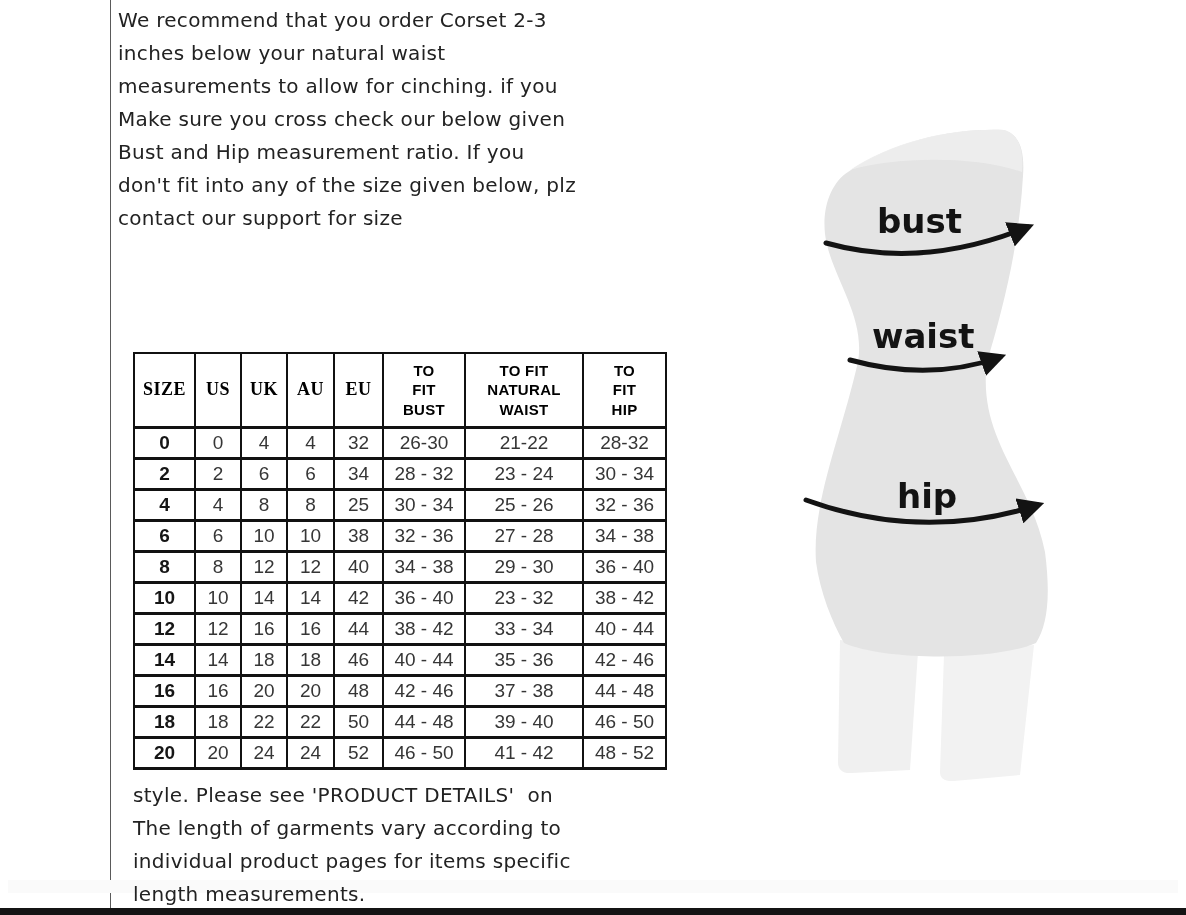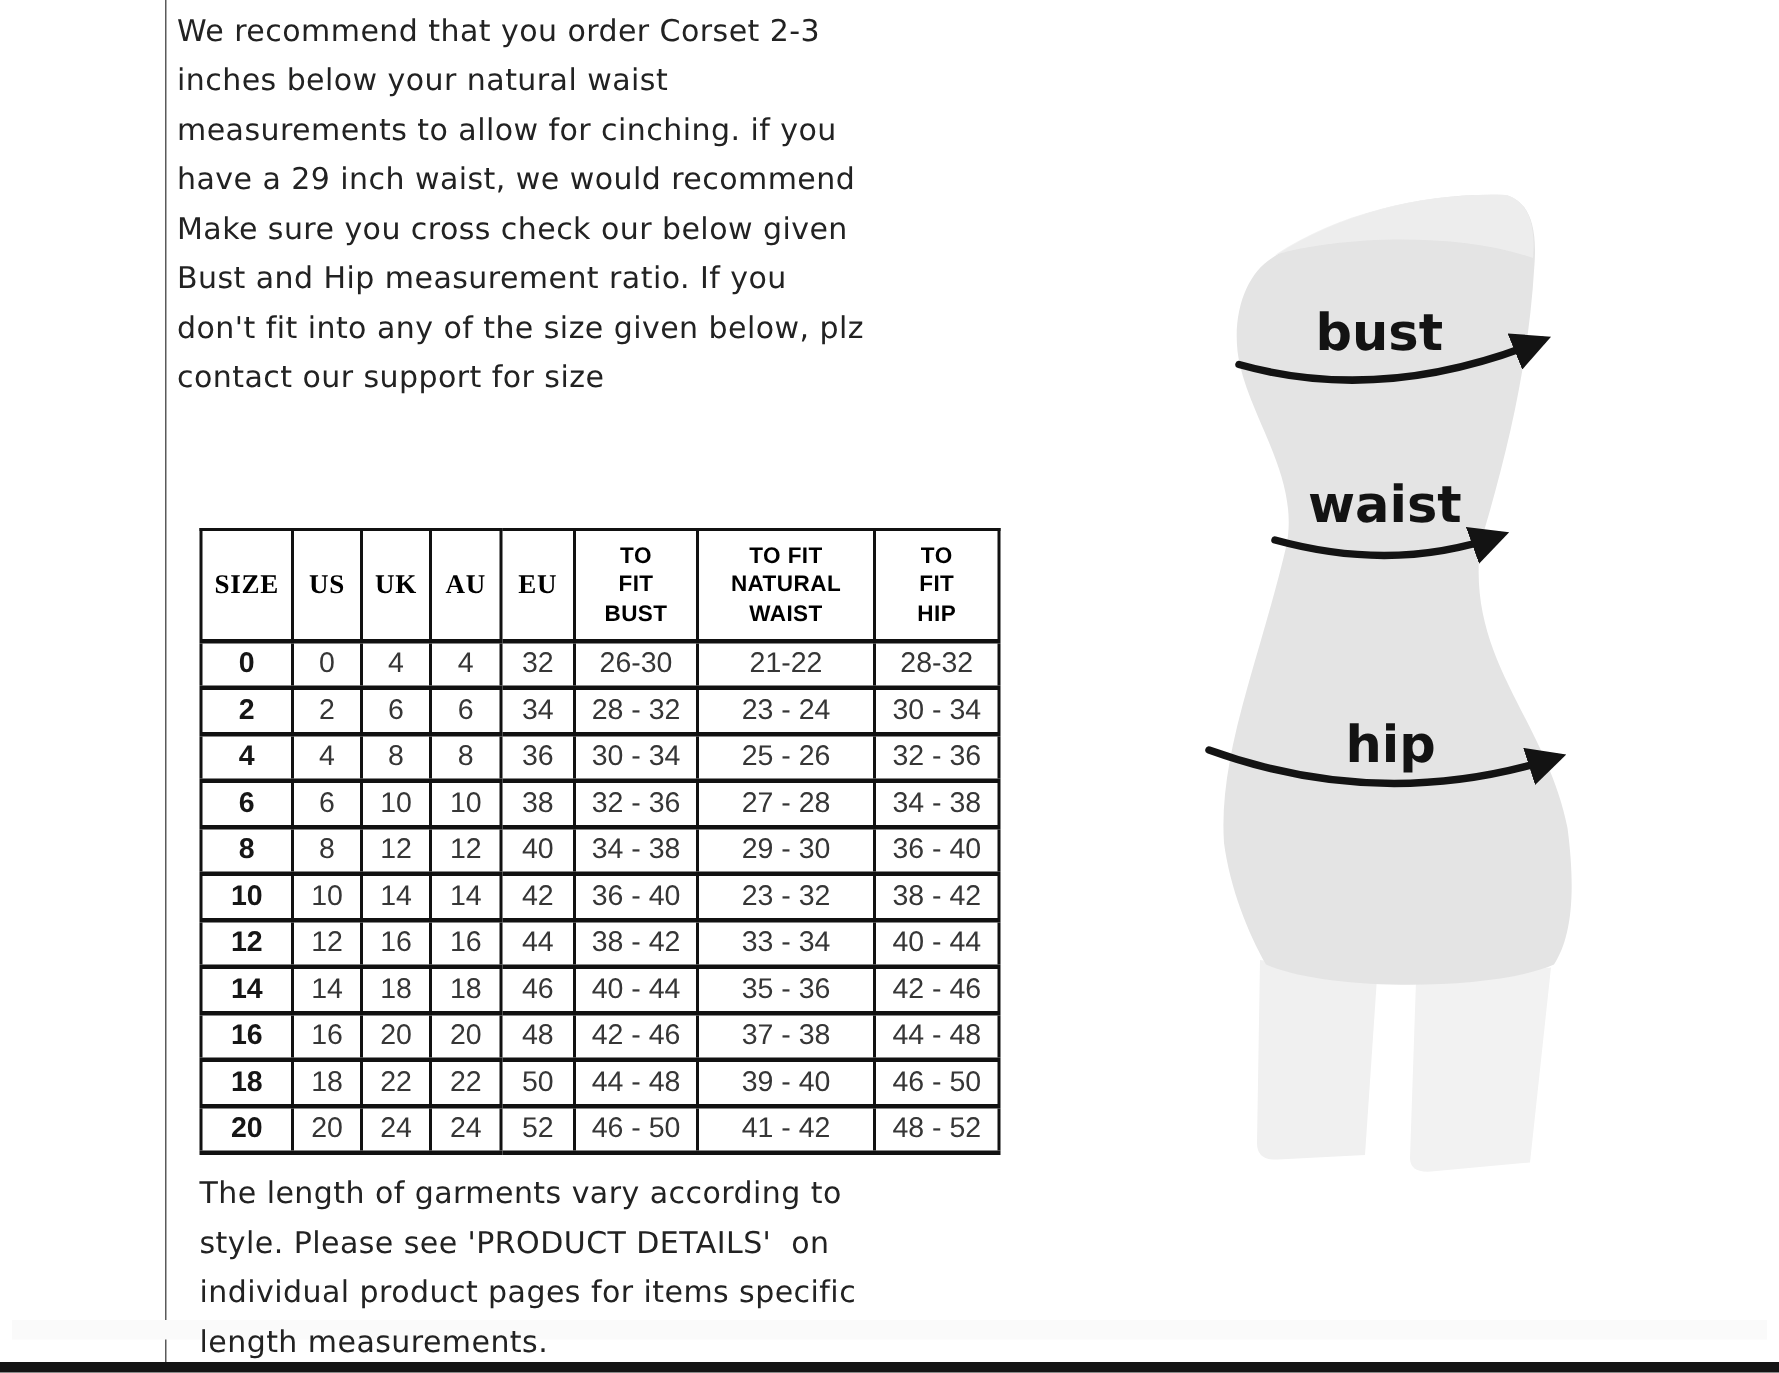--- a/index.html
+++ b/index.html
@@ -70,21 +70,20 @@
 <body>
 
 <div class="left-rule"></div>
 <div class="faint-band"></div>
 <div class="bottom-bar"></div>
 
 <div class="intro">
   <div class="para-line">We recommend that you order Corset 2-3</div>
   <div class="para-line">inches below your natural waist</div>
   <div class="para-line">measurements to allow for cinching. if you</div>
-  <div class="para-line">have a 29 inch waist, we would recommend</div>
   <div class="para-line">Make sure you cross check our below given</div>
   <div class="para-line">Bust and Hip measurement ratio. If you</div>
   <div class="para-line">don't fit into any of the size given below, plz</div>
   <div class="para-line">contact our support for size</div>
 </div>
 
 <table class="size-chart">
   <colgroup>
     <col class="c0">
       <col class="c1">
@@ -132,21 +131,21 @@
         <td>34</td>
         <td>28 - 32</td>
         <td>23 - 24</td>
         <td>30 - 34</td>
       </tr>
       <tr>
         <td class="size-col">4</td>
         <td>4</td>
         <td>8</td>
         <td>8</td>
-        <td>36</td>
+        <td>25</td>
         <td>30 - 34</td>
         <td>25 - 26</td>
         <td>32 - 36</td>
       </tr>
       <tr>
         <td class="size-col">6</td>
         <td>6</td>
         <td>10</td>
         <td>10</td>
         <td>38</td>
@@ -257,17 +256,17 @@
 
     <text class="meas-label" x="92" y="238">waist</text>
     <path d="M 70 250 Q 150 272 220 247" fill="none" stroke="#131313" stroke-width="5" stroke-linecap="round" marker-end="url(#ah)"></path>
 
     <text class="meas-label" x="117" y="398">hip</text>
     <path d="M 26 390 Q 142 432 258 395" fill="none" stroke="#131313" stroke-width="5" stroke-linecap="round" marker-end="url(#ah)"></path>
   </svg>
 </div>
 
 <div class="note">
+  <div class="para-line">style. Please see 'PRODUCT DETAILS'  on</div>
   <div class="para-line">The length of garments vary according to</div>
-  <div class="para-line">style. Please see 'PRODUCT DETAILS'  on</div>
   <div class="para-line">individual product pages for items specific</div>
   <div class="para-line">length measurements.</div>
 </div>
 
 </body></html>

